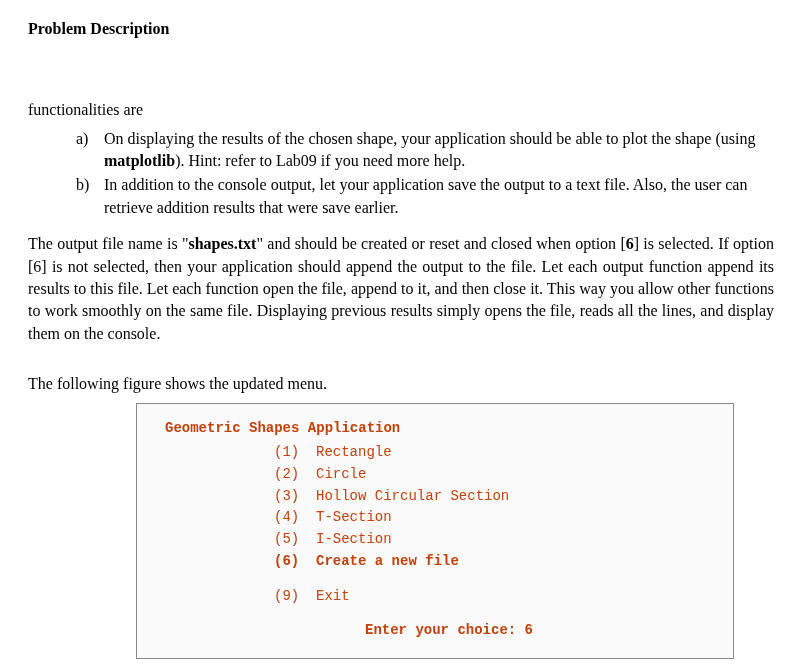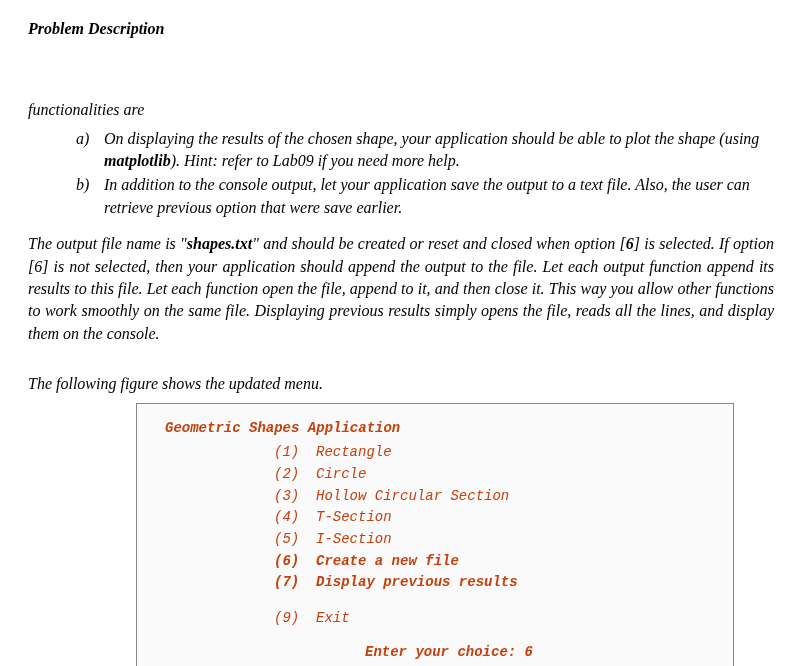--- a/index.html
+++ b/index.html
@@ -1,19 +1,18 @@
 <!DOCTYPE html>
 <html><head>
   <meta charset="utf-8">
   <style>
     * {
       box-sizing: border-box;
       margin: 0;
       padding: 0;
-      font-style: italic;
     }
     body {
       font-family: "Times New Roman", Times, serif;
       font-size: 16px;
       line-height: 1.4;
       color: #000;
       background: #fff;
       padding: 18px 28px;
       width: 802px;
     }
@@ -92,37 +91,36 @@
 
 <div class="list-wrap">
   <div class="list-item">
     <div class="list-marker">a)</div>
     <div class="list-body">
       <span>On displaying the results of the chosen shape, your application should be able to plot the shape (using </span><span class="bold-inline">matplotlib</span><span>). Hint: refer to Lab09 if you need more help.</span>
     </div>
   </div>
   <div class="list-item">
     <div class="list-marker">b)</div>
-    <div class="list-body">In addition to the console output, let your application save the output to a text file. Also, the user can retrieve previous option that were save earlier.</div>
+    <div class="list-body">In addition to the console output, let your application save the output to a text file. Also, the user can retrieve addition results that were save earlier.</div>
   </div>
 </div>
 
 <div class="justify">
   <span>The output file name is "</span><span class="bold-inline">shapes.txt</span><span>" and should be created or reset and closed when option [</span><span class="bold-inline">6</span><span>] is selected. If option [6] is not selected, then your application should append the output to the file. Let each output function append its results to this file. Let each function open the file, append to it, and then close it. This way you allow other functions to work smoothly on the same file. Displaying previous results simply opens the file, reads all the lines, and display them on the console.</span>
 </div>
 
 <div class="para">The following figure shows the updated menu.</div>
 
 <div class="menu-box">
   <div class="menu-title">Geometric Shapes Application</div>
   <div class="menu-items">
     <div class="menu-line">(1)  Rectangle</div>
     <div class="menu-line">(2)  Circle</div>
     <div class="menu-line">(3)  Hollow Circular Section</div>
     <div class="menu-line">(4)  T-Section</div>
     <div class="menu-line">(5)  I-Section</div>
     <div class="menu-line menu-bold">(6)  Create a new file</div>
-    <div class="menu-line menu-bold">(7)  Display previous results</div>
     <div class="menu-gap"></div>
     <div class="menu-line">(9)  Exit</div>
   </div>
   <div class="menu-prompt">Enter your choice: 6</div>
 </div>
 
 </body></html>

